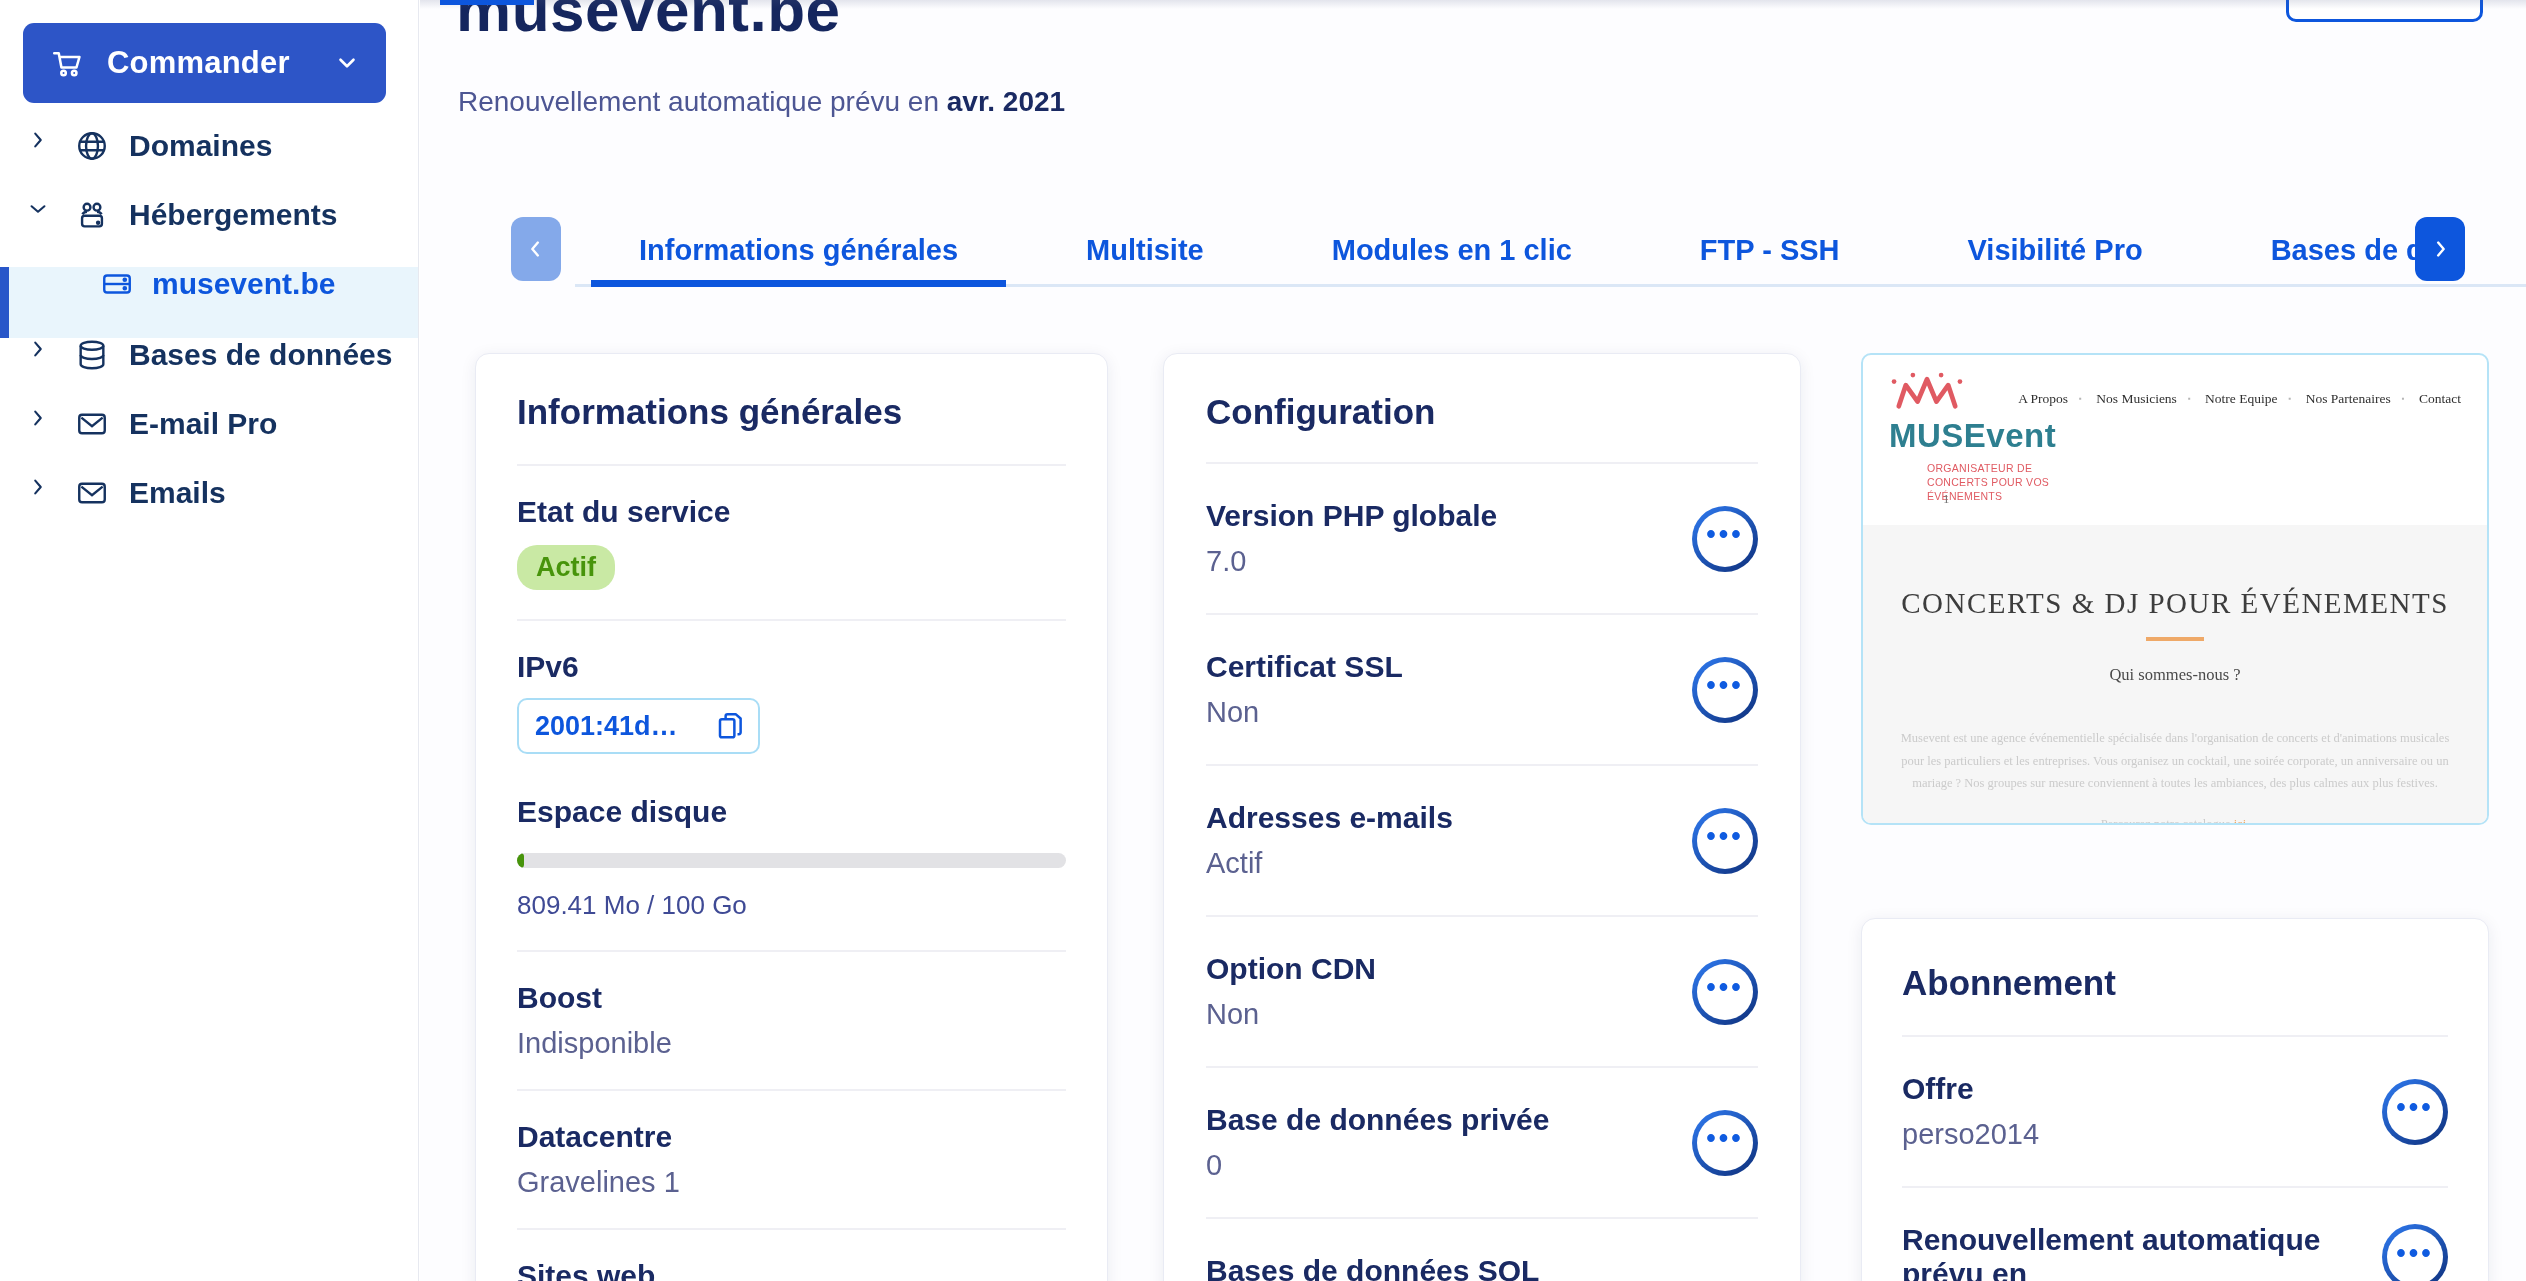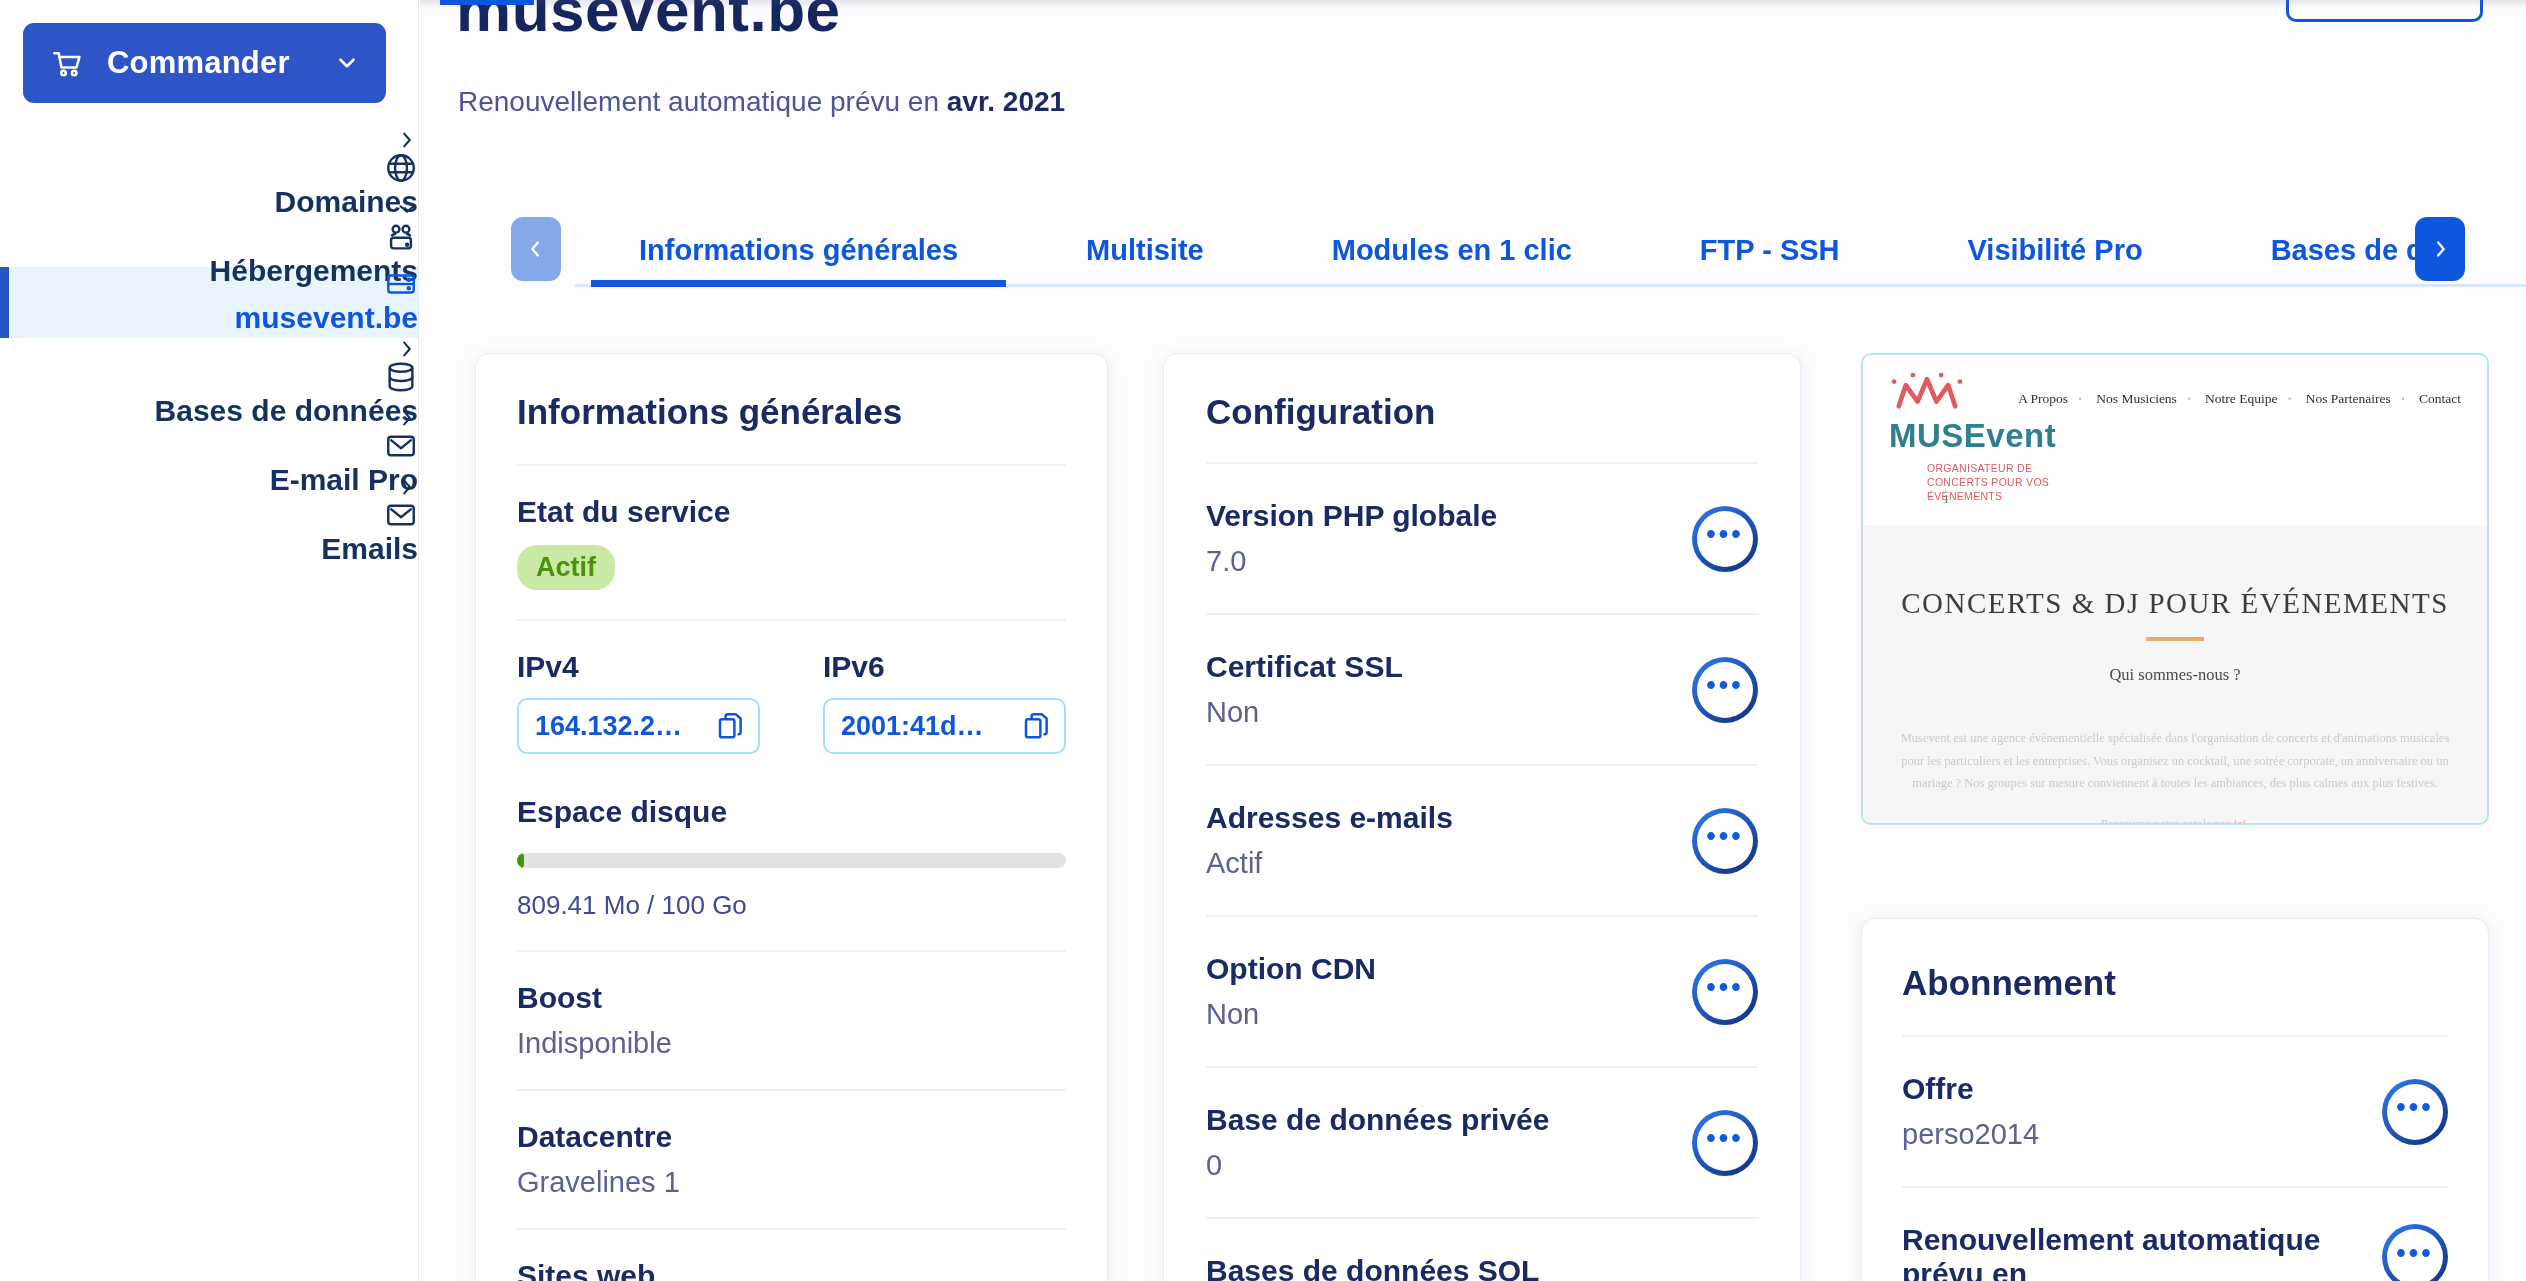--- a/index.html
+++ b/index.html
@@ -17,21 +17,21 @@
   body{font-family:"Liberation Sans","DejaVu Sans",sans-serif;background:#ffffff;position:relative;}
 
   
   .sidebar{position:absolute;left:0;top:0;width:419px;height:1281px;background:#fff;border-right:1px solid #e7e9f0;z-index:10;}
   .commander{display:flex;align-items:center;margin:23px 23px 0 23px;width:363px;height:80px;background:var(--commander);
     border:none;border-radius:11px;color:#fff;cursor:pointer;padding:0 26px;}
   .commander svg{flex:none;}
   .commander .lbl{font-size:31px;font-weight:700;margin-left:22px;letter-spacing:.2px;}
   .commander .cmd-caret{margin-left:auto;}
   .snav{margin-top:26px;}
-  .srow{display:flex;align-items:flex-end;height:69px;padding-left:27px;cursor:pointer;color:var(--side-navy);flex-direction:column;}
+  .srow{display:flex;align-items:flex-start;height:69px;padding-left:27px;cursor:pointer;color:var(--side-navy);}
   .srow .chev{width:22px;display:flex;color:var(--side-navy);}
   .srow .sicon{margin-left:26px;display:flex;}
   .srow .slabel{margin-left:20px;font-size:30px;font-weight:700;}
   .srow.selected{height:71px;background:#e9f5fc;border-left:9px solid #2856c9;padding-left:0;color:var(--blue);}
   .srow.selected .sicon{margin-left:91px;}
   .srow.selected .slabel{margin-left:18px;}
 
   
   .content{position:absolute;left:420px;top:0;width:2106px;height:1281px;background:#fdfdff;}
   .content::before{content:'';position:absolute;top:0;left:0;right:0;height:9px;z-index:6;pointer-events:none;
@@ -262,30 +262,20 @@
   <section class="card card-infos">
     <h2>Informations générales</h2>
     <hr class="hr">
     <div class="sect">
       <div class="field-label">Etat du service</div>
       <span class="badge">Actif</span>
     </div>
     <hr class="hr">
     <div class="sect ip-grid">
       <div class="ip-block">
-        <div class="field-label">IPv4</div>
-        <div class="ip-box">
-          <span class="ip-val">164.132.2…</span>
-          <svg width="28" height="30" viewBox="0 0 22 24" fill="none" stroke="#0d56dd" stroke-width="2" stroke-linejoin="round">
-            <path d="M7.5 5.5V4a1.5 1.5 0 0 1 1.5-1.5h6.5L19.5 6v11a1.5 1.5 0 0 1-1.5 1.5h-1"></path>
-            <rect x="3" y="6.5" width="11.5" height="14.5" rx="1.5"></rect>
-          </svg>
-        </div>
-      </div>
-      <div class="ip-block">
         <div class="field-label">IPv6</div>
         <div class="ip-box">
           <span class="ip-val">2001:41d…</span>
           <svg width="28" height="30" viewBox="0 0 22 24" fill="none" stroke="#0d56dd" stroke-width="2" stroke-linejoin="round">
             <path d="M7.5 5.5V4a1.5 1.5 0 0 1 1.5-1.5h6.5L19.5 6v11a1.5 1.5 0 0 1-1.5 1.5h-1"></path>
             <rect x="3" y="6.5" width="11.5" height="14.5" rx="1.5"></rect>
           </svg>
         </div>
       </div>
     </div>

